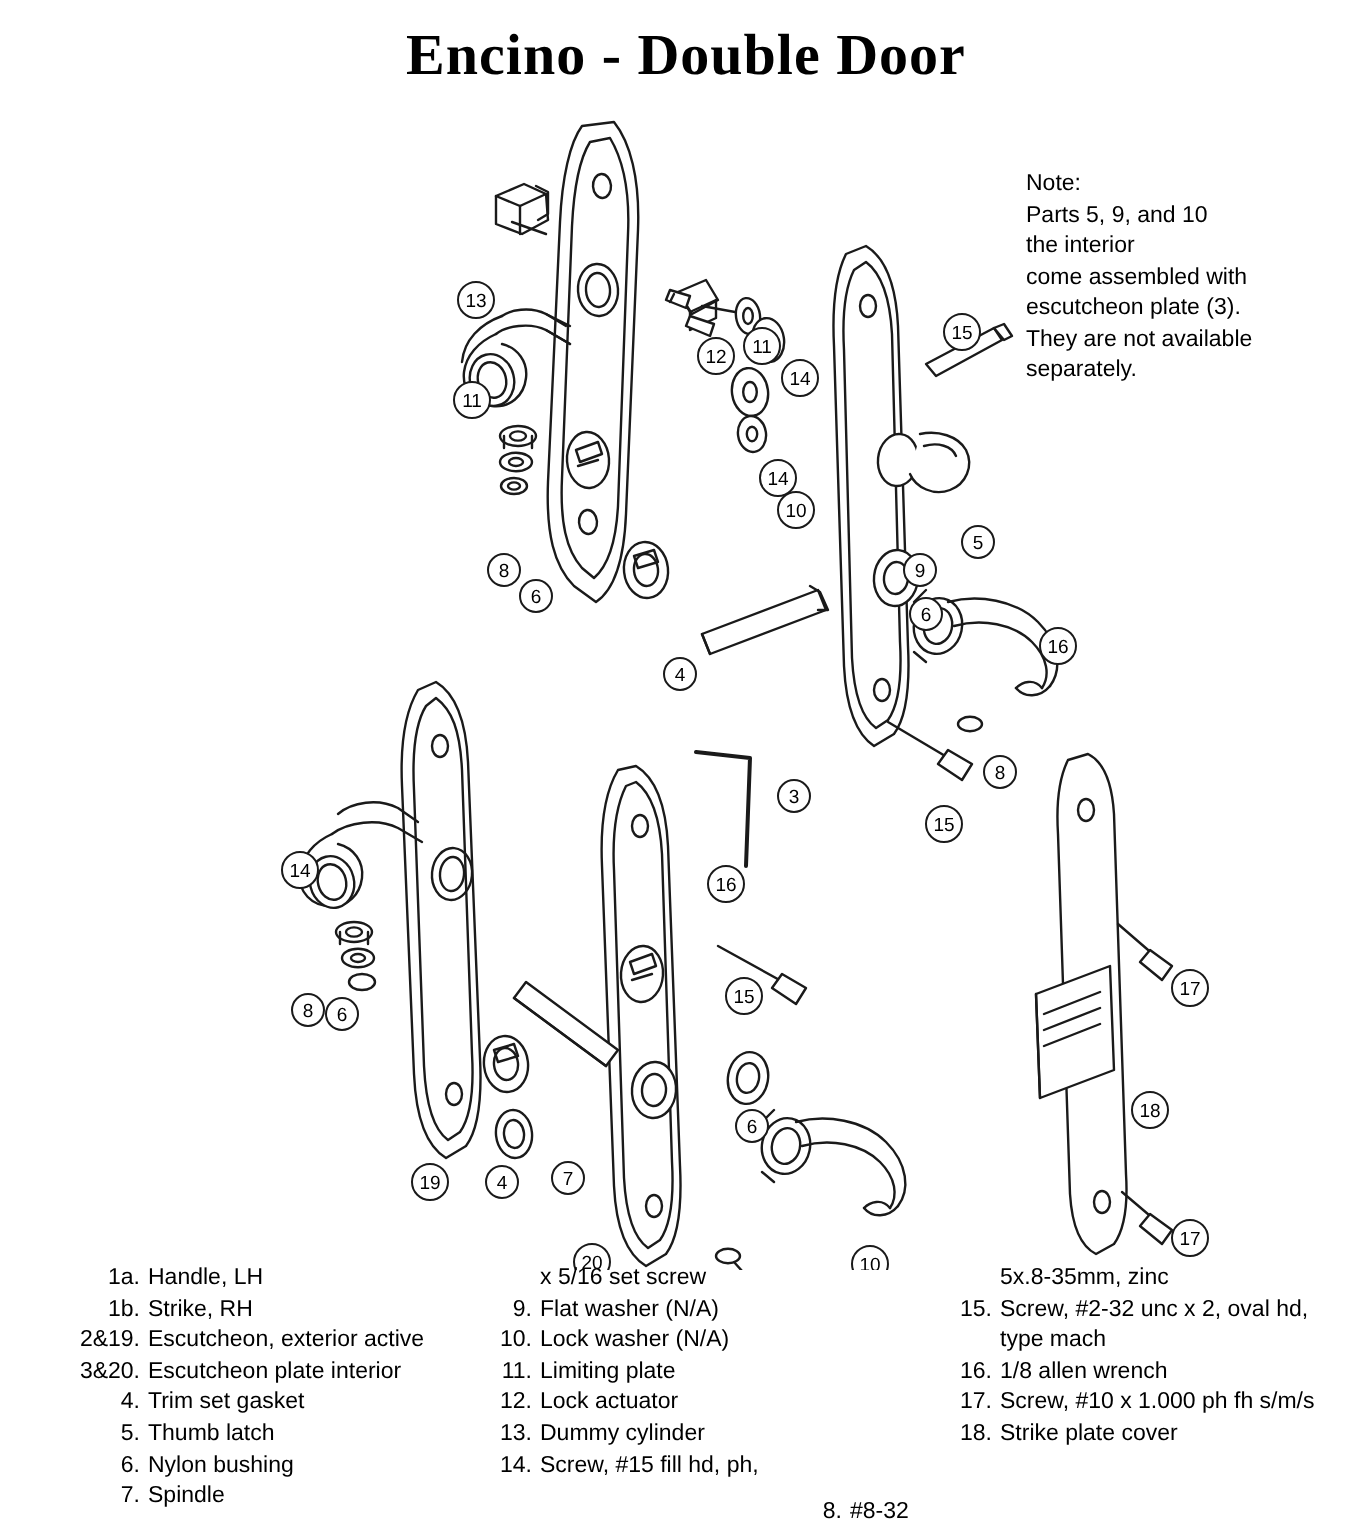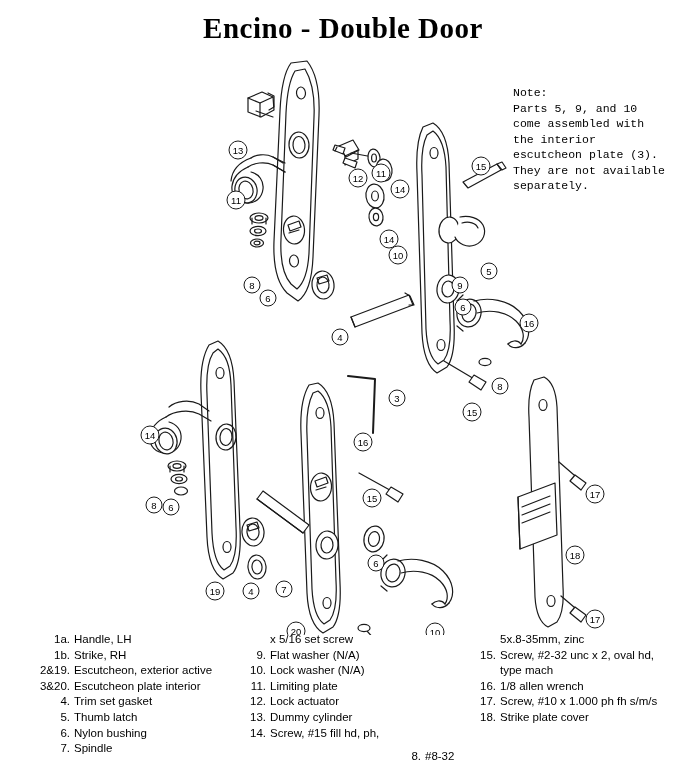--- a/index.html
+++ b/index.html
@@ -33,21 +33,21 @@
   }
   #note {
     position: absolute;
     top: 85px;
     left: 513px;
     width: 150px;
     font-size: 11.5px;
     line-height: 15.5px;
     color: #000;
   }
-  #note div { white-space: nowrap; font-family: Liberation Mono, monospace; }
+  #note div { white-space: nowrap; }
 
   
   #diagram {
     position: absolute;
     top: 45px;
     left: 0;
     width: 686px;
     height: 590px;
     padding-left: 19px;
   }
@@ -91,22 +91,22 @@
 </head>
 <body>
 
 <div id="page">
 
   <div id="title">Encino - Double Door</div>
 
   <div id="note">
     <div>Note:</div>
     <div>Parts 5, 9, and 10</div>
+    <div>the interior</div>
     <div>come assembled with</div>
-    <div>the interior</div>
     <div>escutcheon plate (3).</div>
     <div>They are not available</div>
     <div>separately.</div>
   </div>
 
   <div id="diagram">
     <svg width="686" height="590" viewBox="0 0 686 590" xmlns="http://www.w3.org/2000/svg">
       <g fill="none" stroke="#1a1a1a" stroke-width="1.2" stroke-linejoin="round" stroke-linecap="round">
 
         <g>

